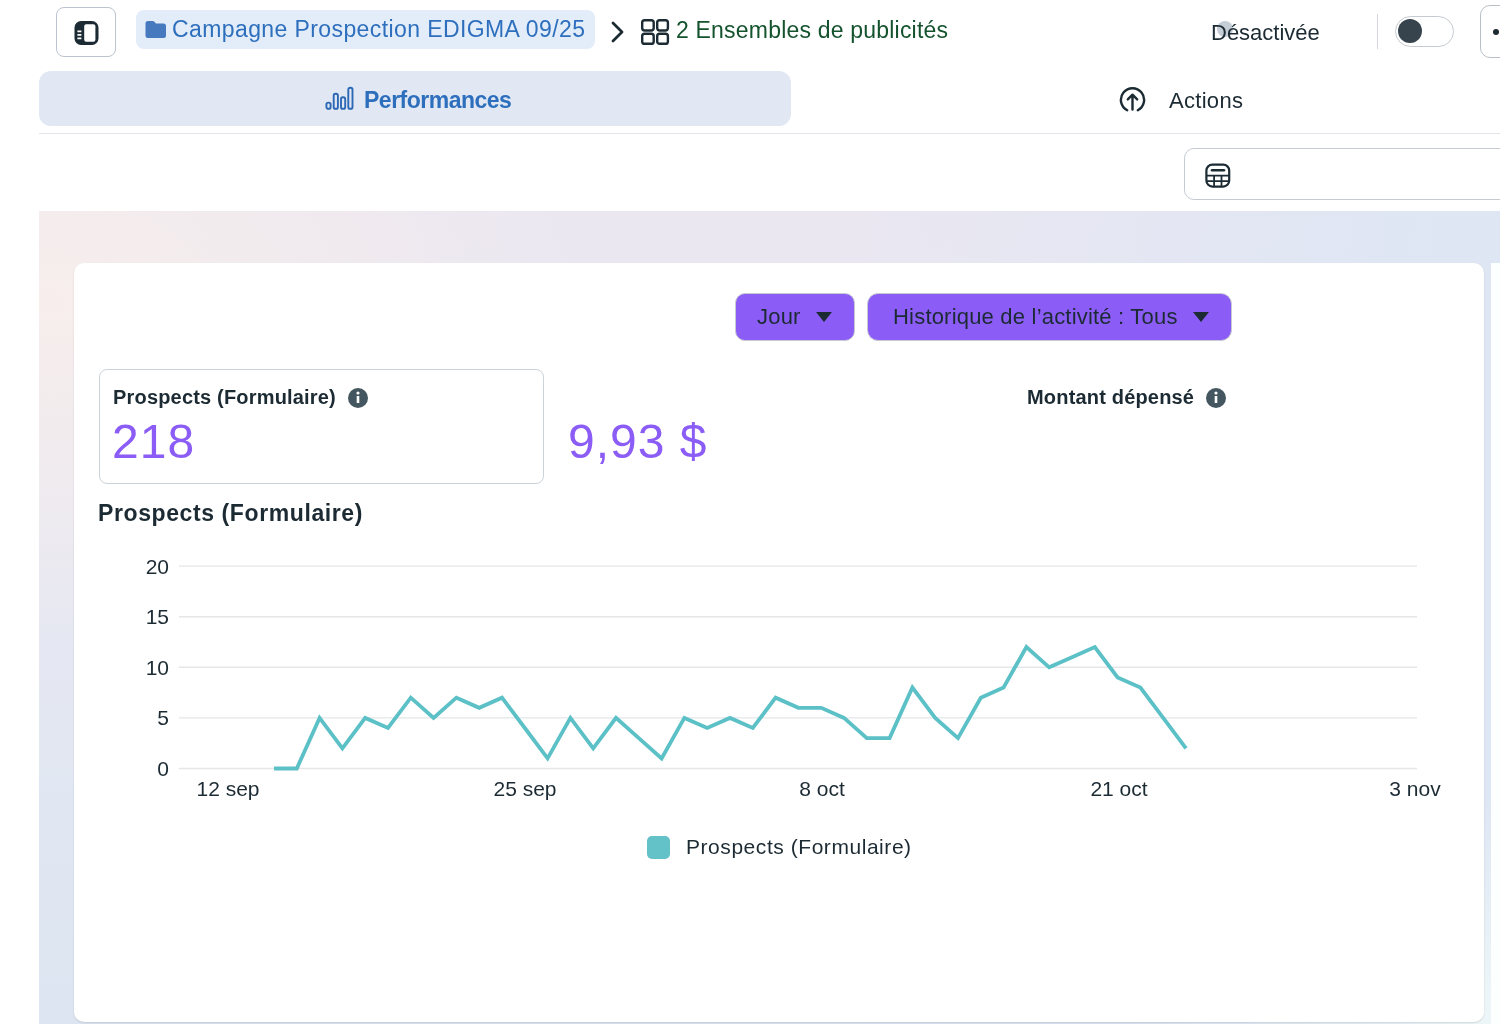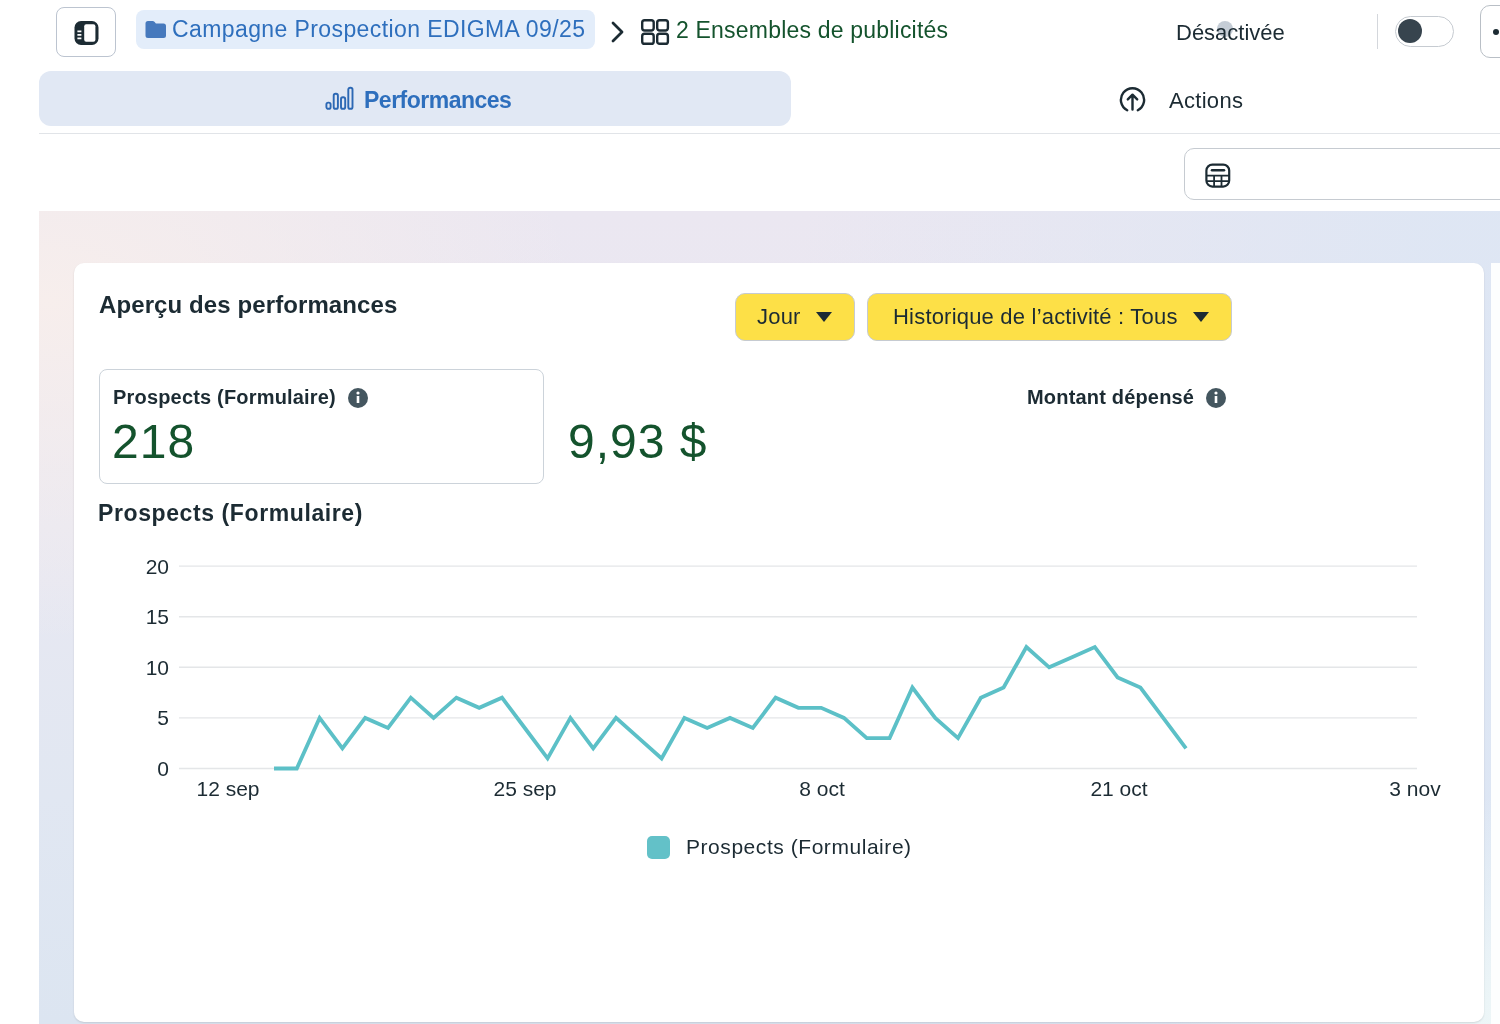--- a/index.html
+++ b/index.html
@@ -10,21 +10,21 @@
 
   
   #collapseBtn { left:17px; top:7px; width:60px; height:50px; border:1px solid #bcc4d0; border-radius:8px; background:#fff; }
   #crumbChip { left:97px; top:10px; height:39px; background:#e3edfa; border-radius:8px;
     display:flex; align-items:center; padding:0 10px 0 8px; }
   #crumbChip .txt { color:#2e6fbd; font-size:23px; letter-spacing:0.4px; margin-left:5px; }
   #crumbArrow { left:568px; top:20px; }
   #gridIco { left:602px; top:19px; }
   #ensTxt { left:637px; top:17px; font-size:23px; color:#14532d; letter-spacing:0.2px; }
   #statusDot { left:1178px; top:21px; width:16px; height:16px; border-radius:50%; background:#c5cdd6; }
-  #statusTxt { left:1137px; top:20px; font-size:22px; }
+  #statusTxt { left:1172px; top:20px; font-size:22px; }
   #vdiv { left:1338px; top:14px; width:1px; height:35px; background:#d4d7dc; }
   #toggle { left:1356px; top:16px; width:59px; height:31px; border:1.5px solid #c6cbd1; border-radius:16px; background:#fff; }
   #toggle .knob { position:absolute; left:2px; top:2px; width:24px; height:24px; border-radius:50%; background:#37444e; }
   #dotsBtn { left:1441px; top:5px; width:57px; height:53px; border:1.3px solid #b9bfc6; border-radius:10px; background:#fff; }
   #dotsBtn span { position:absolute; top:23px; width:6.4px; height:6.4px; border-radius:50%; background:#1c2b33; }
 
   
   #tabPill { left:0; top:71px; width:752px; height:55px; background:#e1e8f4; border-radius:12px; }
   #perfTxt { left:325px; top:87px; font-size:23px; font-weight:700; color:#2e6fbd; letter-spacing:-0.5px; }
   #actTxt { left:1130px; top:88px; font-size:22px; letter-spacing:0.3px; }
@@ -40,31 +40,31 @@
       radial-gradient(ellipse 520px 320px at 1500px 813px, rgba(240,249,248,0.95) 0%, rgba(240,249,248,0) 72%),
       radial-gradient(ellipse 780px 500px at 10px 90px, rgba(247,238,236,1) 0%, rgba(247,238,236,0) 68%),
       linear-gradient(97deg, rgba(223,231,244,0) 48%, rgba(221,230,244,0.9) 88%),
       linear-gradient(180deg, #ebe7f1 0%, #e8e8f2 40%, #e1e7f2 72%, #dce5f1 100%); }
   #rightStrip { left:1452px; top:263px; width:30px; height:761px; background:#fdfefe; }
 
   
   #card { left:35px; top:263px; width:1410px; height:759px; background:#fff; border-radius:10px;
     box-shadow:0 1px 2px rgba(0,0,0,0.12); }
   #cardTitle { left:60px; top:291px; font-size:24px; font-weight:700; letter-spacing:0.1px; }
-  .btn { position:absolute; top:293px; height:48px; border:1px solid #c6cbd1; border-radius:10px; background:#fde047;
+  .btn { position:absolute; top:293px; height:48px; border:1px solid #c6cbd1; border-radius:10px; background:#8b5cf6;
     display:flex; align-items:center; font-size:22px; color:#1c2b33; letter-spacing:0.2px; }
   #btnJour { left:696px; width:120px; padding-left:21px; }
-  #btnHist { left:828px; width:365px; padding-left:25px; }
+  #btnHist { left:828px; width:365px; padding-left:25px;border-radius:11px; }
   #btnPers { left:1205px; width:216px; padding-left:22px; }
   .caret { width:0; height:0; border-left:8px solid transparent; border-right:8px solid transparent;
     border-top:10px solid #1c2b33; margin-left:15px; }
 
   #metric1 { left:60px; top:369px; width:445px; height:115px; border:1px solid #ccd3da; border-radius:8px; }
   .mTitle { position:absolute; font-size:20px; font-weight:700; letter-spacing:0.18px; }
-  .mVal { position:absolute; font-size:48px; letter-spacing:1px; color:#14532d; }
+  .mVal { position:absolute; font-size:48px; letter-spacing:1px; color:#8b5cf6; }
   #m1t { left:74px; top:386px; } #m1v { left:73px; top:414px; }
   #m2t { left:530px; top:386px; } #m2v { left:529px; top:414px; }
   #m3t { left:988px; top:386px; } #m3v { left:987px; top:414px; }
 
   #chartTitle { left:59px; top:500px; font-size:23px; font-weight:700; letter-spacing:0.6px; }
 
   #legend { left:608px; top:835px; display:flex; align-items:center; }
   #legend .sq { width:23px; height:23px; border-radius:5px; background:#63c1c8; }
   #legend .lt { font-size:21px; margin-left:16px; color:#1c2b33; letter-spacing:0.55px; }
 </style>
@@ -128,21 +128,20 @@
       <path d="M7 8.2 h12" stroke="#1c2b33" stroke-width="2.5" stroke-linecap="round"></path>
       <path d="M1.4 13.6 h22.8 M1.4 19.1 h22.8 M9.1 13.6 v11 M16.5 13.6 v11" stroke="#1c2b33" stroke-width="1.8" fill="none"></path>
     </svg>
     <div class="caret" style="position:absolute; right:16px; top:21px; margin:0"></div>
   </div>
 
   <div id="grad" class="abs"></div>
   <div id="rightStrip" class="abs"></div>
   <div id="card" class="abs"></div>
 
-  <span id="cardTitle" class="abs">Aperçu des performances</span>
   <div id="btnJour" class="btn">Jour<span class="caret"></span></div>
   <div id="btnHist" class="btn">Historique de l’activité : Tous<span class="caret"></span></div>
 
   <div id="metric1" class="abs"></div>
   <span id="m1t" class="mTitle">Prospects (Formulaire) <svg width="20" height="20" viewBox="0 0 20 20" style="vertical-align:-4px; margin-left:6px">
         <circle cx="10" cy="10" r="10" fill="#44565f"></circle>
         <rect x="8.7" y="8" width="2.6" height="7" fill="#fff"></rect>
         <circle cx="10" cy="5" r="1.6" fill="#fff"></circle>
       </svg></span>
   <span id="m1v" class="mVal">218</span>

